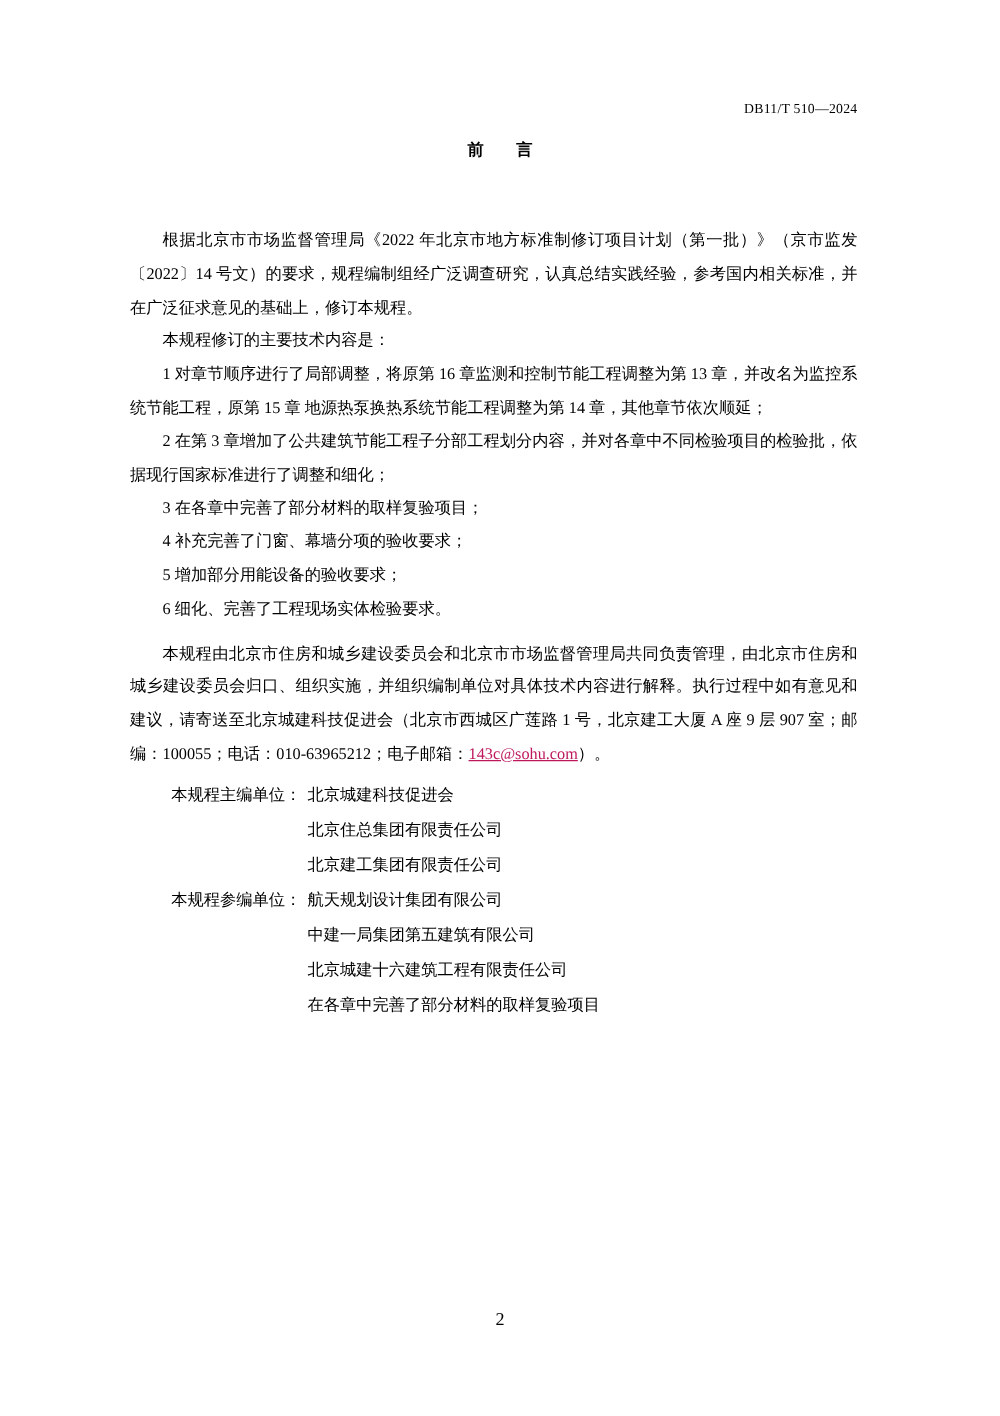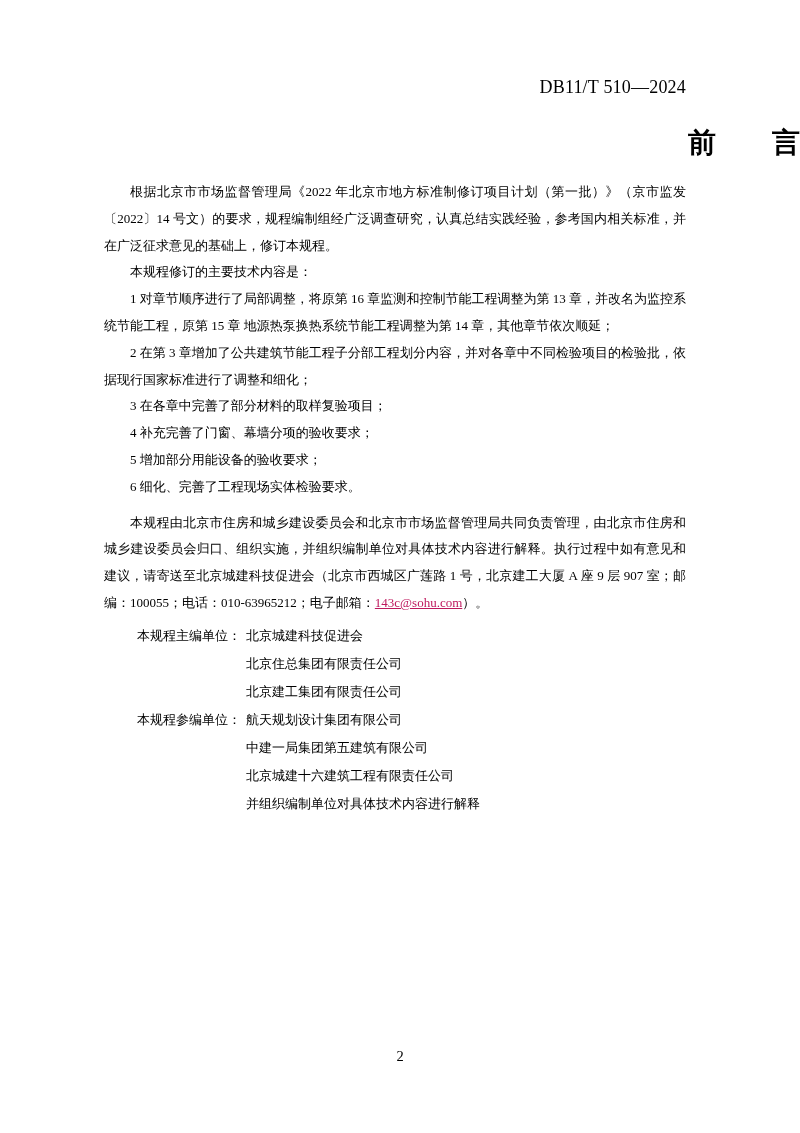--- a/index.html
+++ b/index.html
@@ -9,32 +9,32 @@
     height: 1133px;
     background: #ffffff;
     color: #000000;
     font-family: "Liberation Serif", "DejaVu Serif", serif;
     overflow: hidden;
   }
   .running-header {
     position: absolute;
     top: 78px;
     right: 114px;
-    font-size: 18px;
+    font-size: 11px;
     line-height: 18px;
     letter-spacing: 0.2px;
   }
   .doc-title {
     position: absolute;
-    top: 128px;
+    top: 105px;
     left: 0;
     width: 100%;
     margin: 0;
-    text-align: right;
-    font-size: 28px;
+    text-align: center;
+    font-size: 13px;
     font-weight: bold;
     line-height: 30px;
   }
   .body-text {
     position: absolute;
     top: 179px;
     left: 104px;
     width: 582px;
     font-size: 13px;
     line-height: 26.8px;
@@ -97,21 +97,21 @@
           <div>北京建工集团有限责任公司</div>
         </div>
       </div>
 
       <div class="unit-row">
         <span class="unit-label">本规程参编单位：</span>
         <div class="unit-orgs">
           <div>航天规划设计集团有限公司</div>
           <div>中建一局集团第五建筑有限公司</div>
           <div>北京城建十六建筑工程有限责任公司</div>
-          <div>并组织编制单位对具体技术内容进行解释</div>
+          <div>在各章中完善了部分材料的取样复验项目</div>
         </div>
       </div>
 
     </div>
 
   </div>
 
   <div class="page-footer">2</div>
 
 </div>

